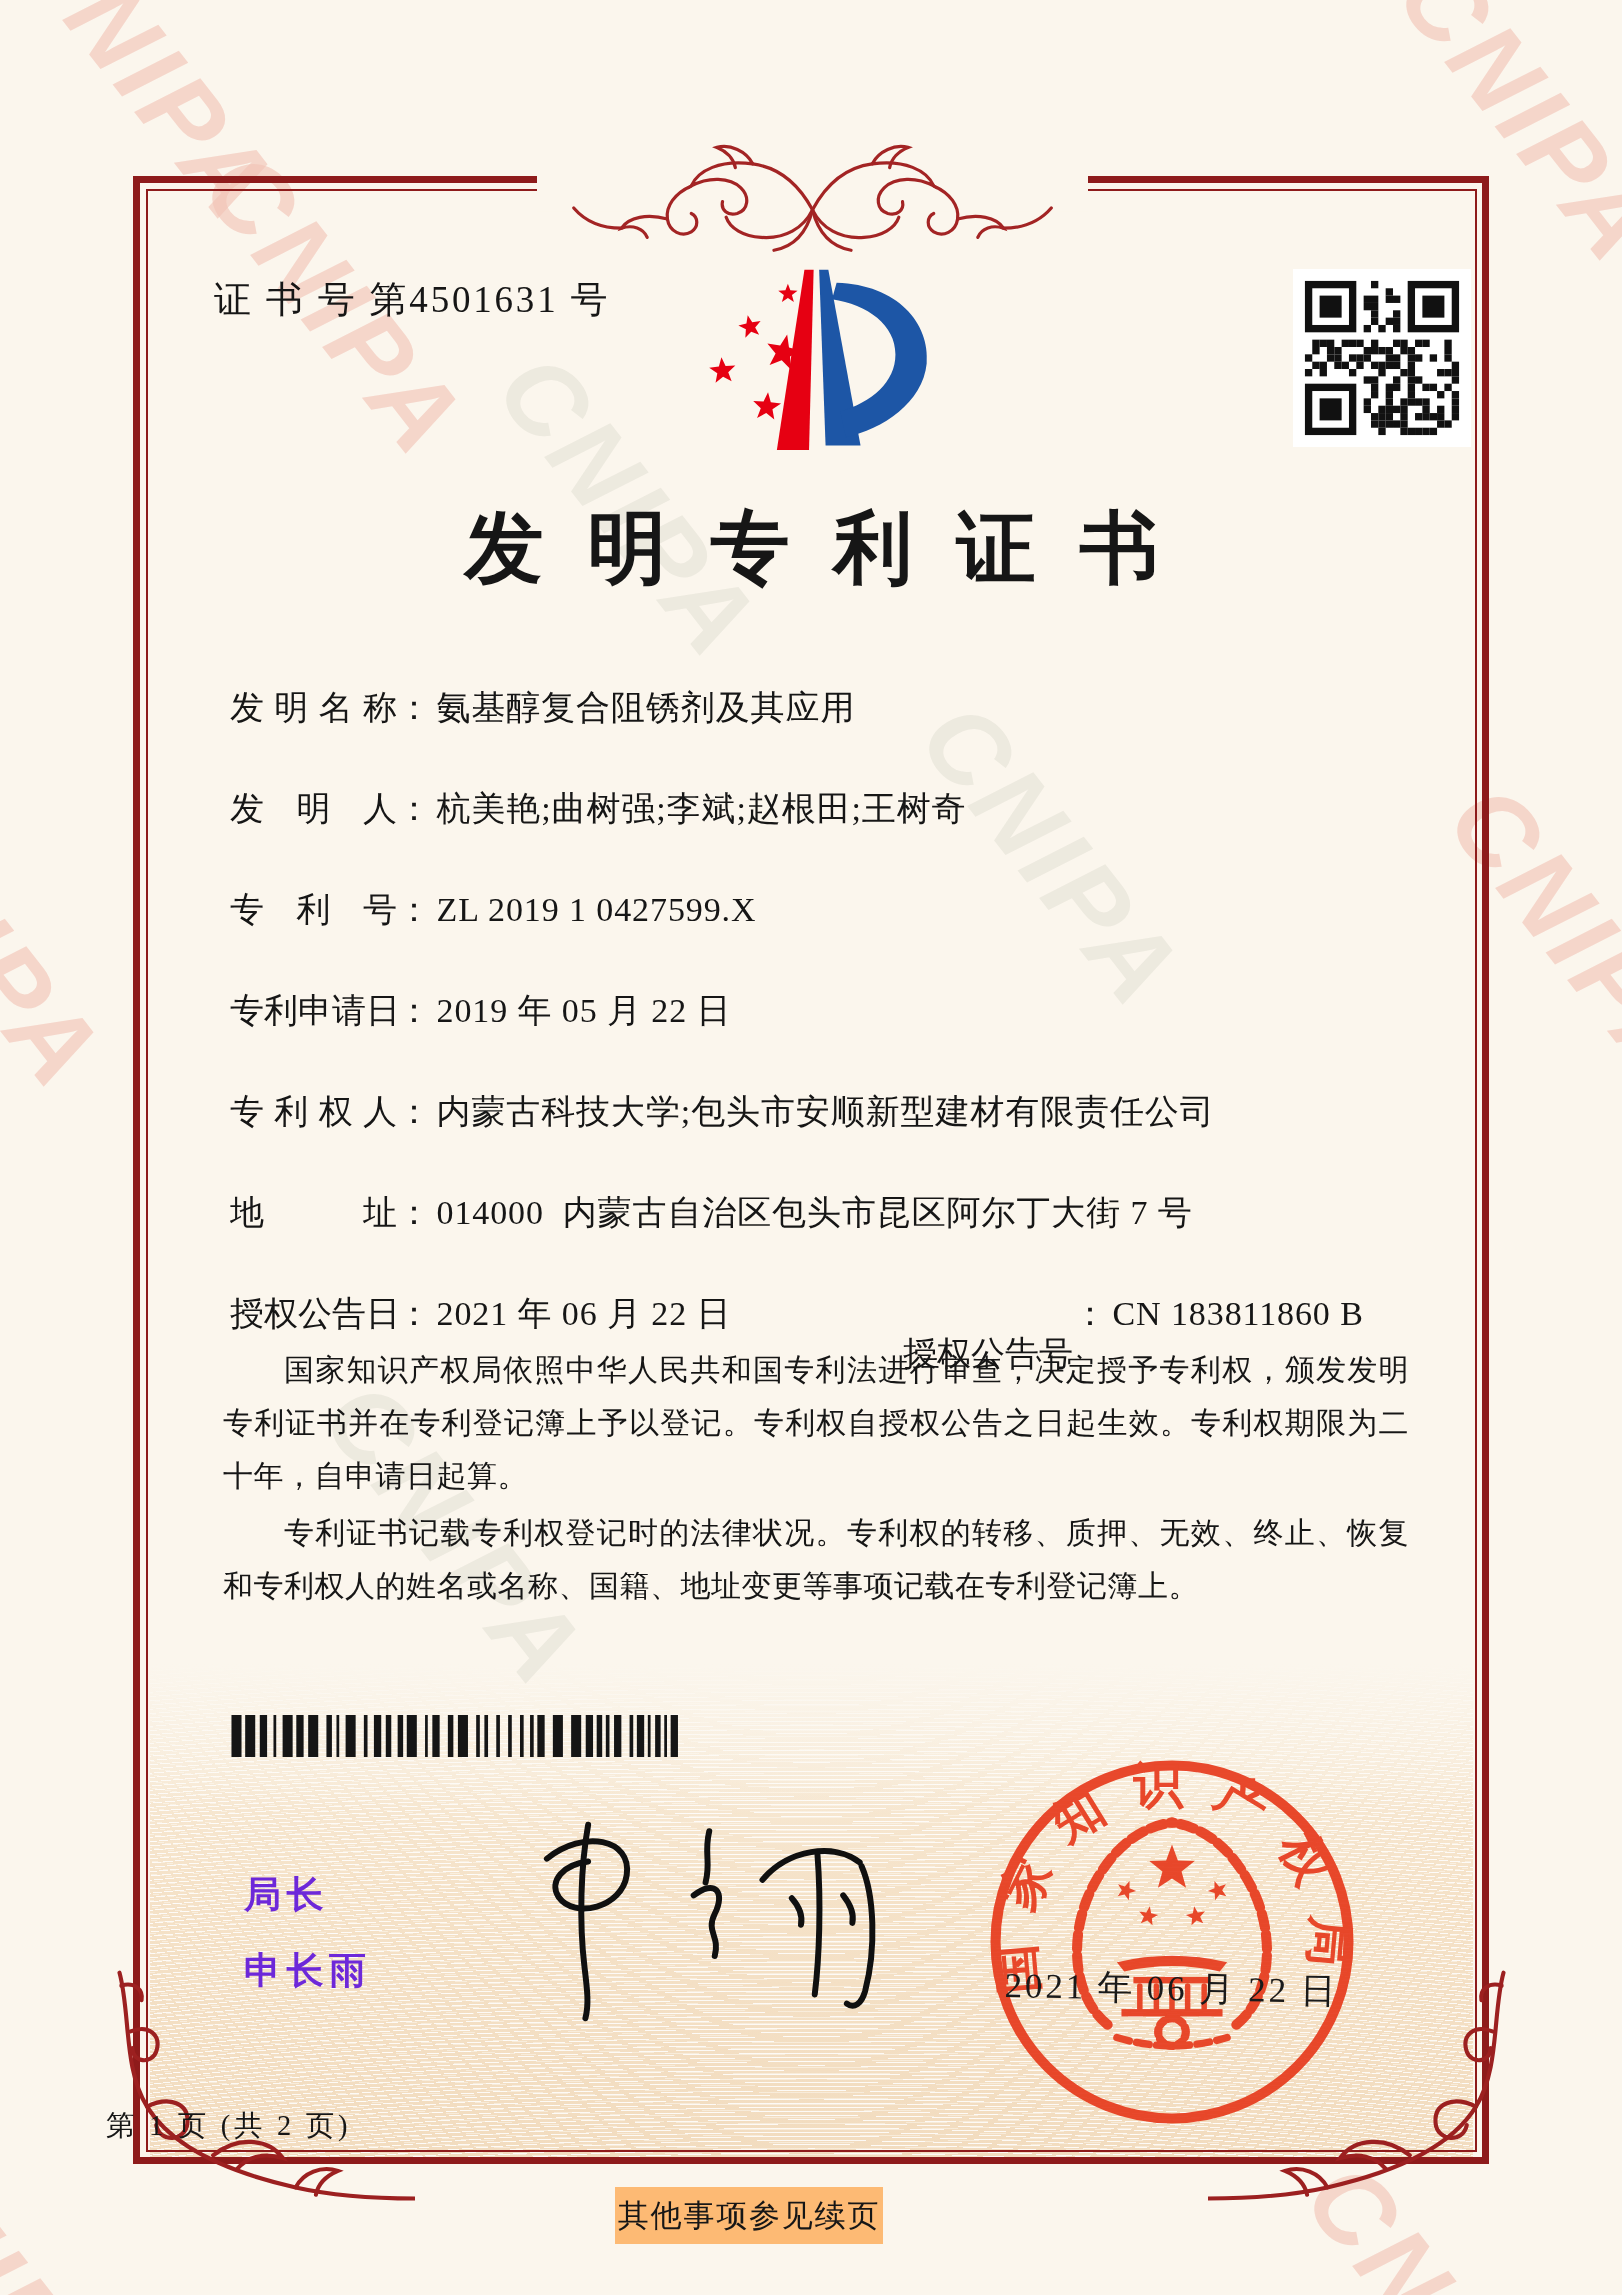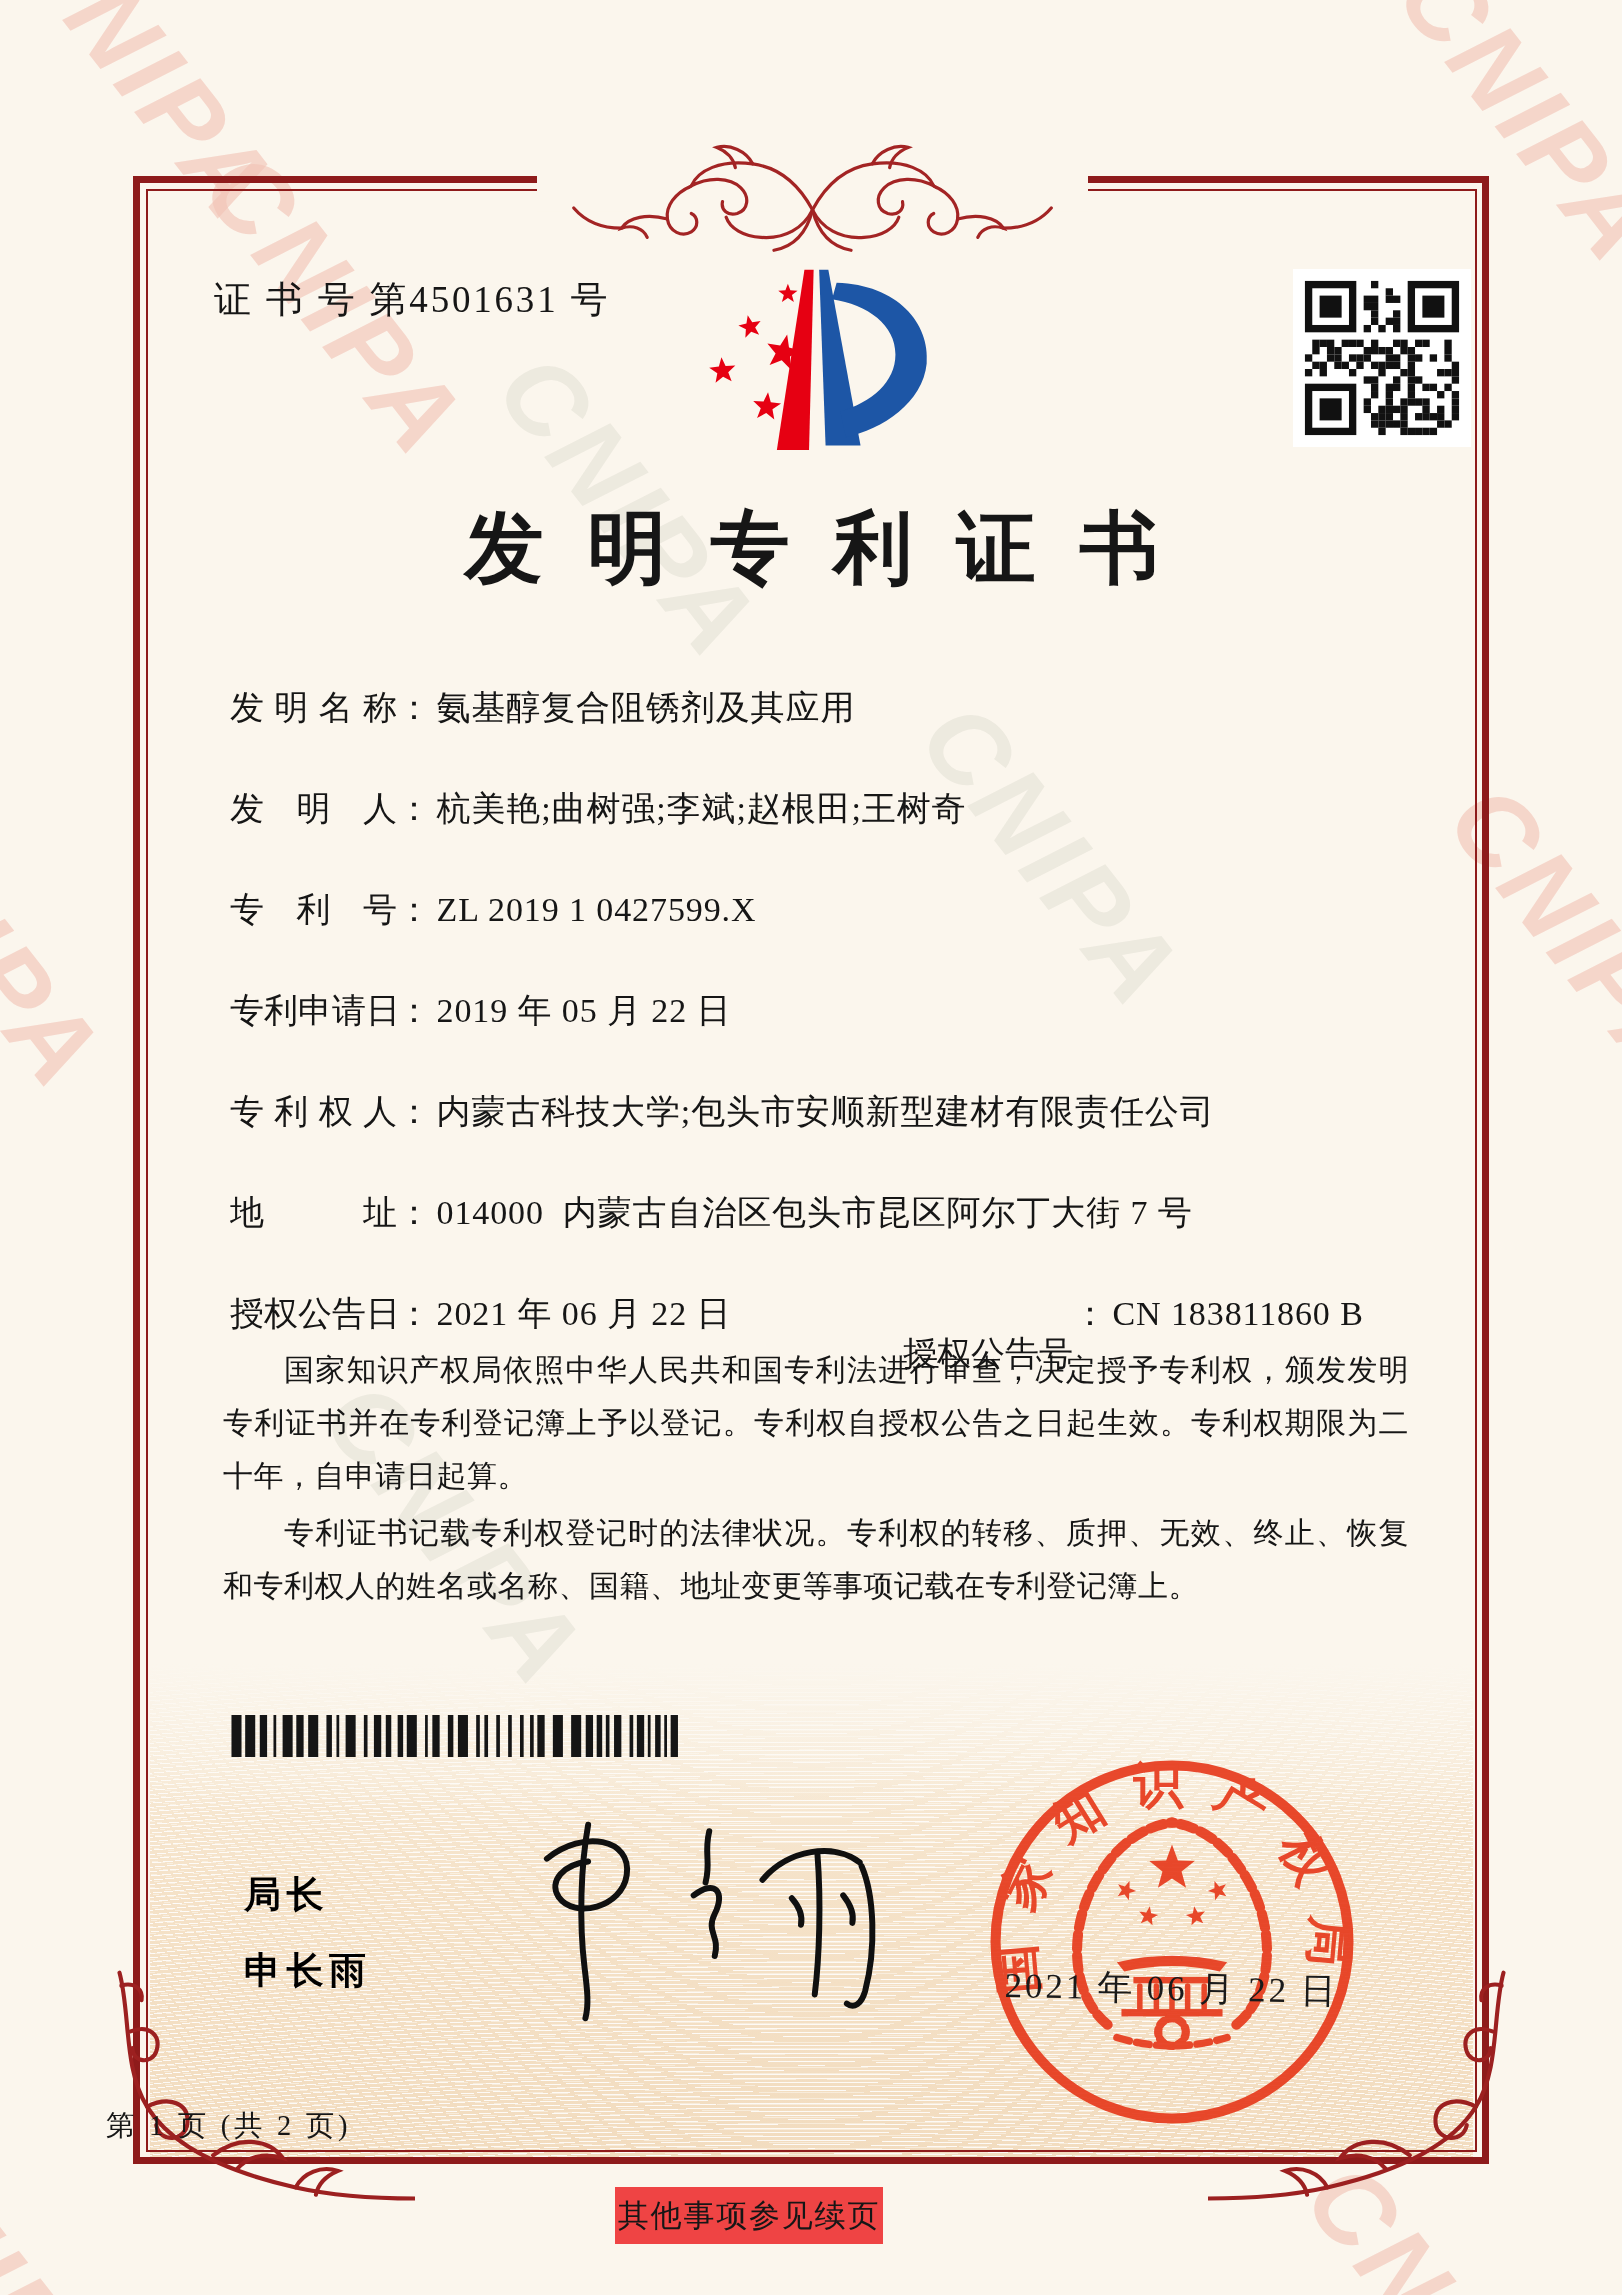--- a/index.html
+++ b/index.html
@@ -55,31 +55,31 @@
 
   
   .paras{position:absolute;left:223px;top:1343px;width:1186px;z-index:5;}
   .paras p{margin:0 0 3.7px 0;font-size:30px;line-height:53px;text-indent:61px;
            text-align:justify;letter-spacing:0.5px;}
 
   
   .barcode{position:absolute;left:230px;top:1715px;z-index:5;}
   .officer{position:absolute;left:244px;top:1870px;z-index:5;
            font-family:"Liberation Sans","DejaVu Sans",sans-serif;font-weight:700;
-           font-size:37px;letter-spacing:5.5px;color:#000000;}
+           font-size:37px;letter-spacing:5.5px;color:#6d28d9;}
   .officer div{margin-bottom:26px;}
   .signature{position:absolute;left:496px;top:1811px;z-index:6;}
   .seal{position:absolute;left:979px;top:1749px;z-index:6;}
   .seal-date{position:absolute;left:976px;top:1965px;width:391px;z-index:7;
              text-align:center;font-size:35px;letter-spacing:2.8px;color:#1a1a1a;
              white-space:pre-wrap;transform:rotate(1deg);}
   .page-info{position:absolute;left:106px;top:2107px;width:1286px;z-index:5;
              text-align:left;font-size:28.5px;letter-spacing:3.7px;}
   .footer-note{position:absolute;left:615px;top:2187px;width:268px;height:57px;z-index:5;
-               background:#ef4444;text-align:center;line-height:57px;font-size:31px;
+               background:#fdba74;text-align:center;line-height:57px;font-size:31px;
                letter-spacing:1.8px;}
 </style>
 </head>
 <body>
 
 <div class="page">
 
   <div class="waves"></div>
 
   <span class="wm pink" style="left:87px;top:-106px">CNIPA</span>

